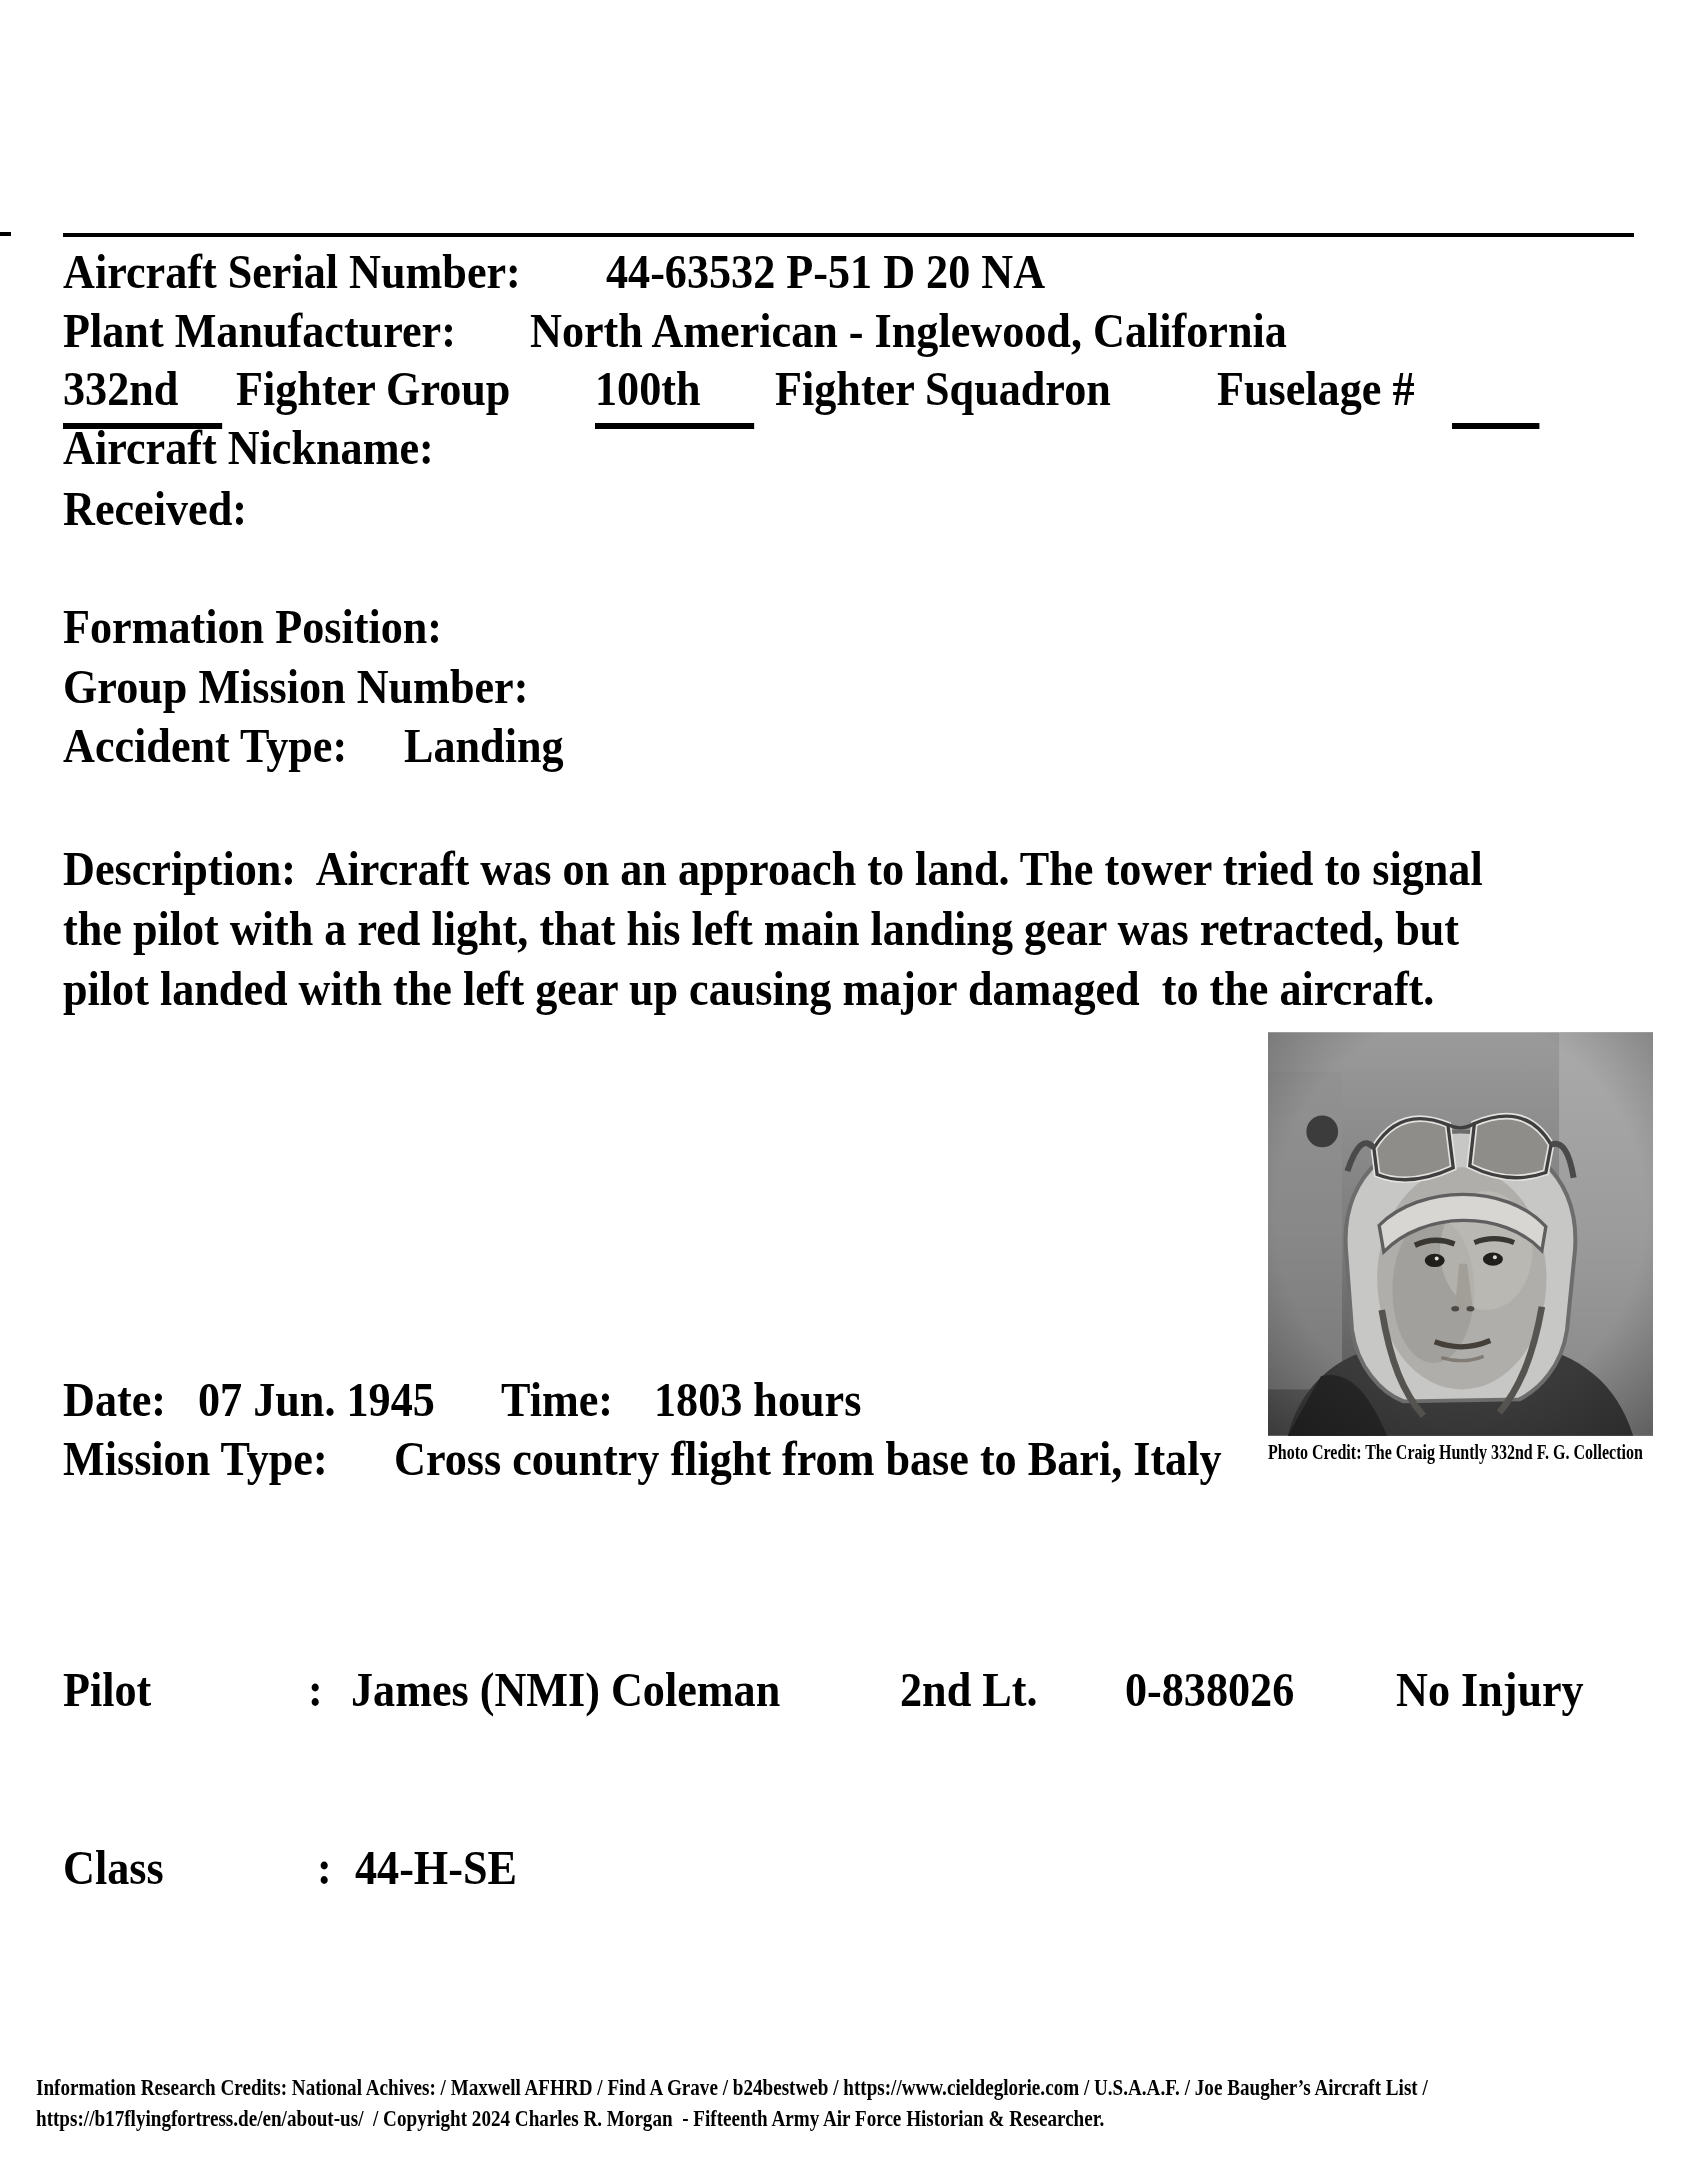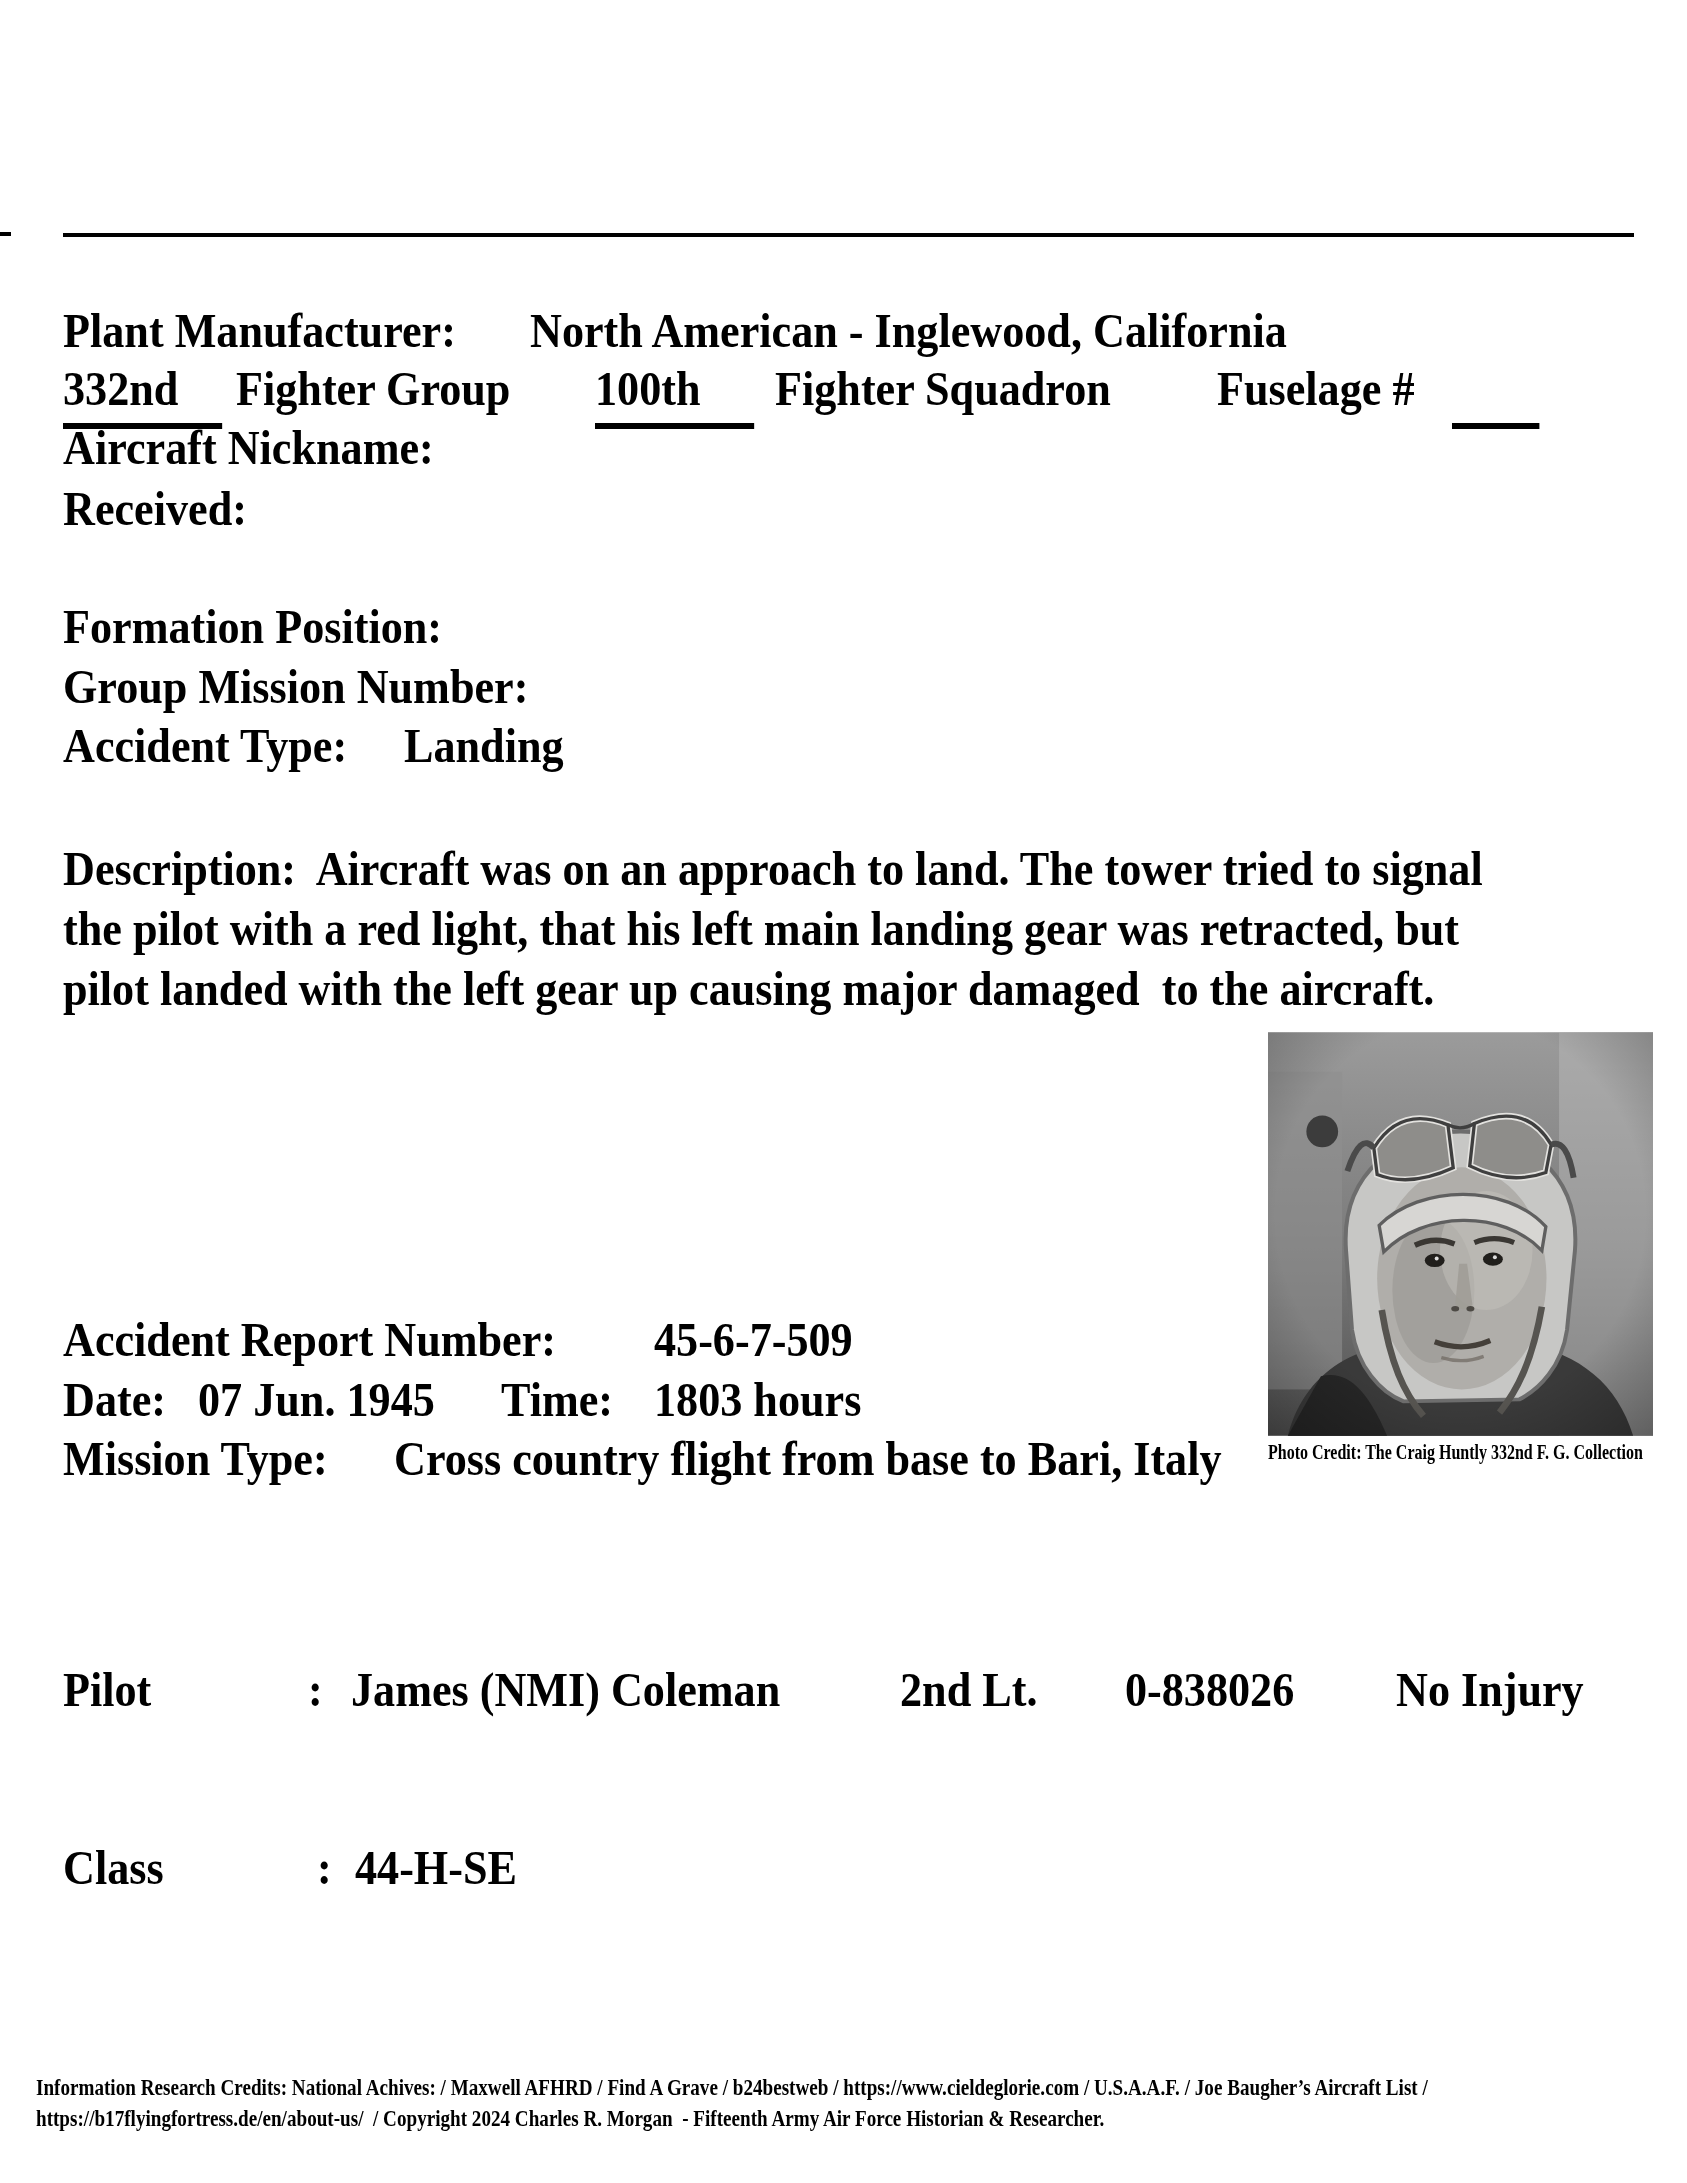--- a/index.html
+++ b/index.html
@@ -47,20 +47,24 @@
   .f2{top:2104px;}
 </style>
 </head>
 <body>
 
 <div class="page">
 
   <div class="rule"></div>
   <div class="edge-dash"></div>
 
+  <div class="row" style="top:242px">
+    <span class="cell" style="left:63px">Aircraft Serial Number:</span>
+    <span class="cell" style="left:606px">44-63532 P-51 D 20 NA</span>
+  </div>
 
   <div class="row" style="top:301px">
     <span class="cell" style="left:63px">Plant Manufacturer:</span>
     <span class="cell" style="left:530px">North American - Inglewood, California</span>
   </div>
 
   <div class="row" style="top:359px">
     <span class="cell ul minw" style="left:63px">332nd</span>
     <span class="cell" style="left:236px">Fighter Group</span>
     <span class="cell ul minw" style="left:595px">100th</span>
@@ -141,24 +145,20 @@
       <path d="M289,350 L283,412 Q296,426 309,412 L301,350" fill="#a09d97" opacity="0.9"></path>
       <ellipse cx="283" cy="418" rx="6" ry="4" fill="#4d4a45"></ellipse>
       <ellipse cx="306" cy="418" rx="6" ry="4" fill="#4d4a45"></ellipse>
       <path d="M252,468 Q294,484 336,466" stroke="#443f39" stroke-width="8" fill="none"></path>
       <path d="M262,492 Q295,502 326,490" stroke="#6d675f" stroke-width="5" fill="none" opacity="0.7"></path>
       <rect width="582" height="610" fill="url(#vig)"></rect>
     </svg>
   </div>
   <div class="credit">Photo Credit: The Craig Huntly 332nd F. G. Collection</div>
 
-  <div class="row" style="top:1310px">
-    <span class="cell" style="left:63px">Accident Report Number:</span>
-    <span class="cell" style="left:654px">45-6-7-509</span>
-  </div>
 
   <div class="row" style="top:1370px">
     <span class="cell" style="left:63px">Date:</span>
     <span class="cell" style="left:198px">07 Jun. 1945</span>
     <span class="cell" style="left:501px">Time:</span>
     <span class="cell" style="left:654px">1803 hours</span>
   </div>
 
   <div class="row" style="top:1429px">
     <span class="cell" style="left:63px">Mission Type:</span>

